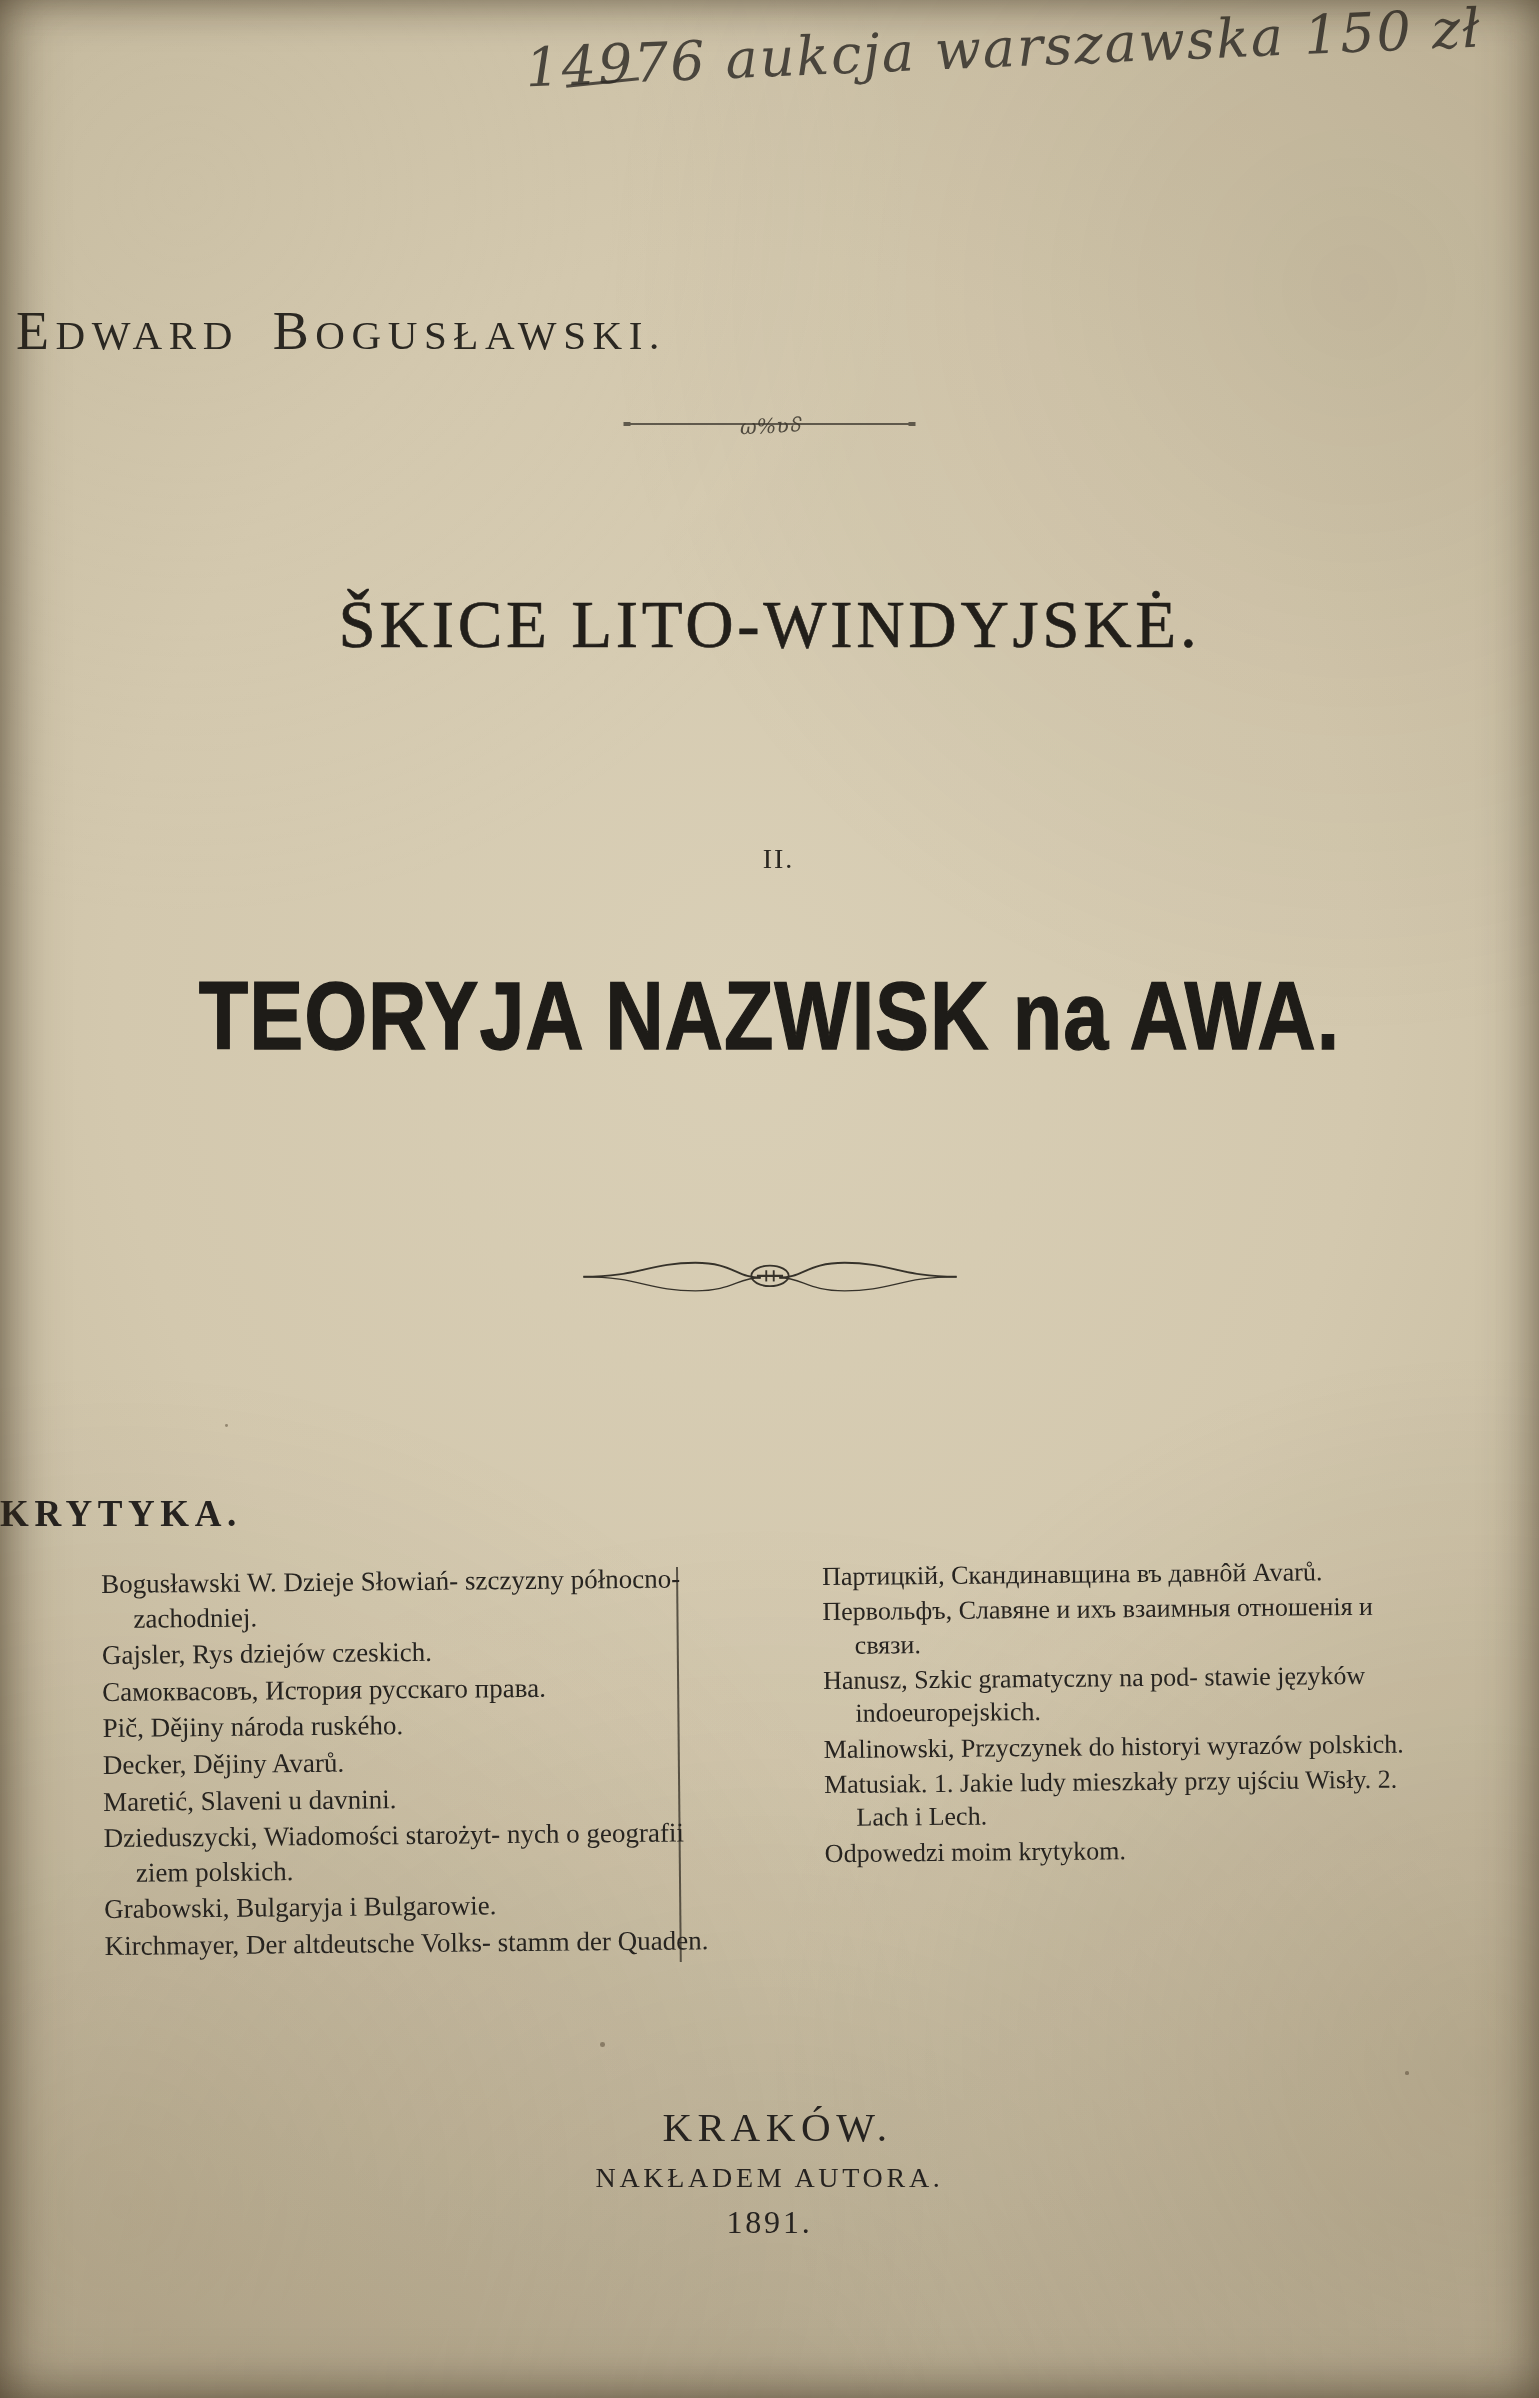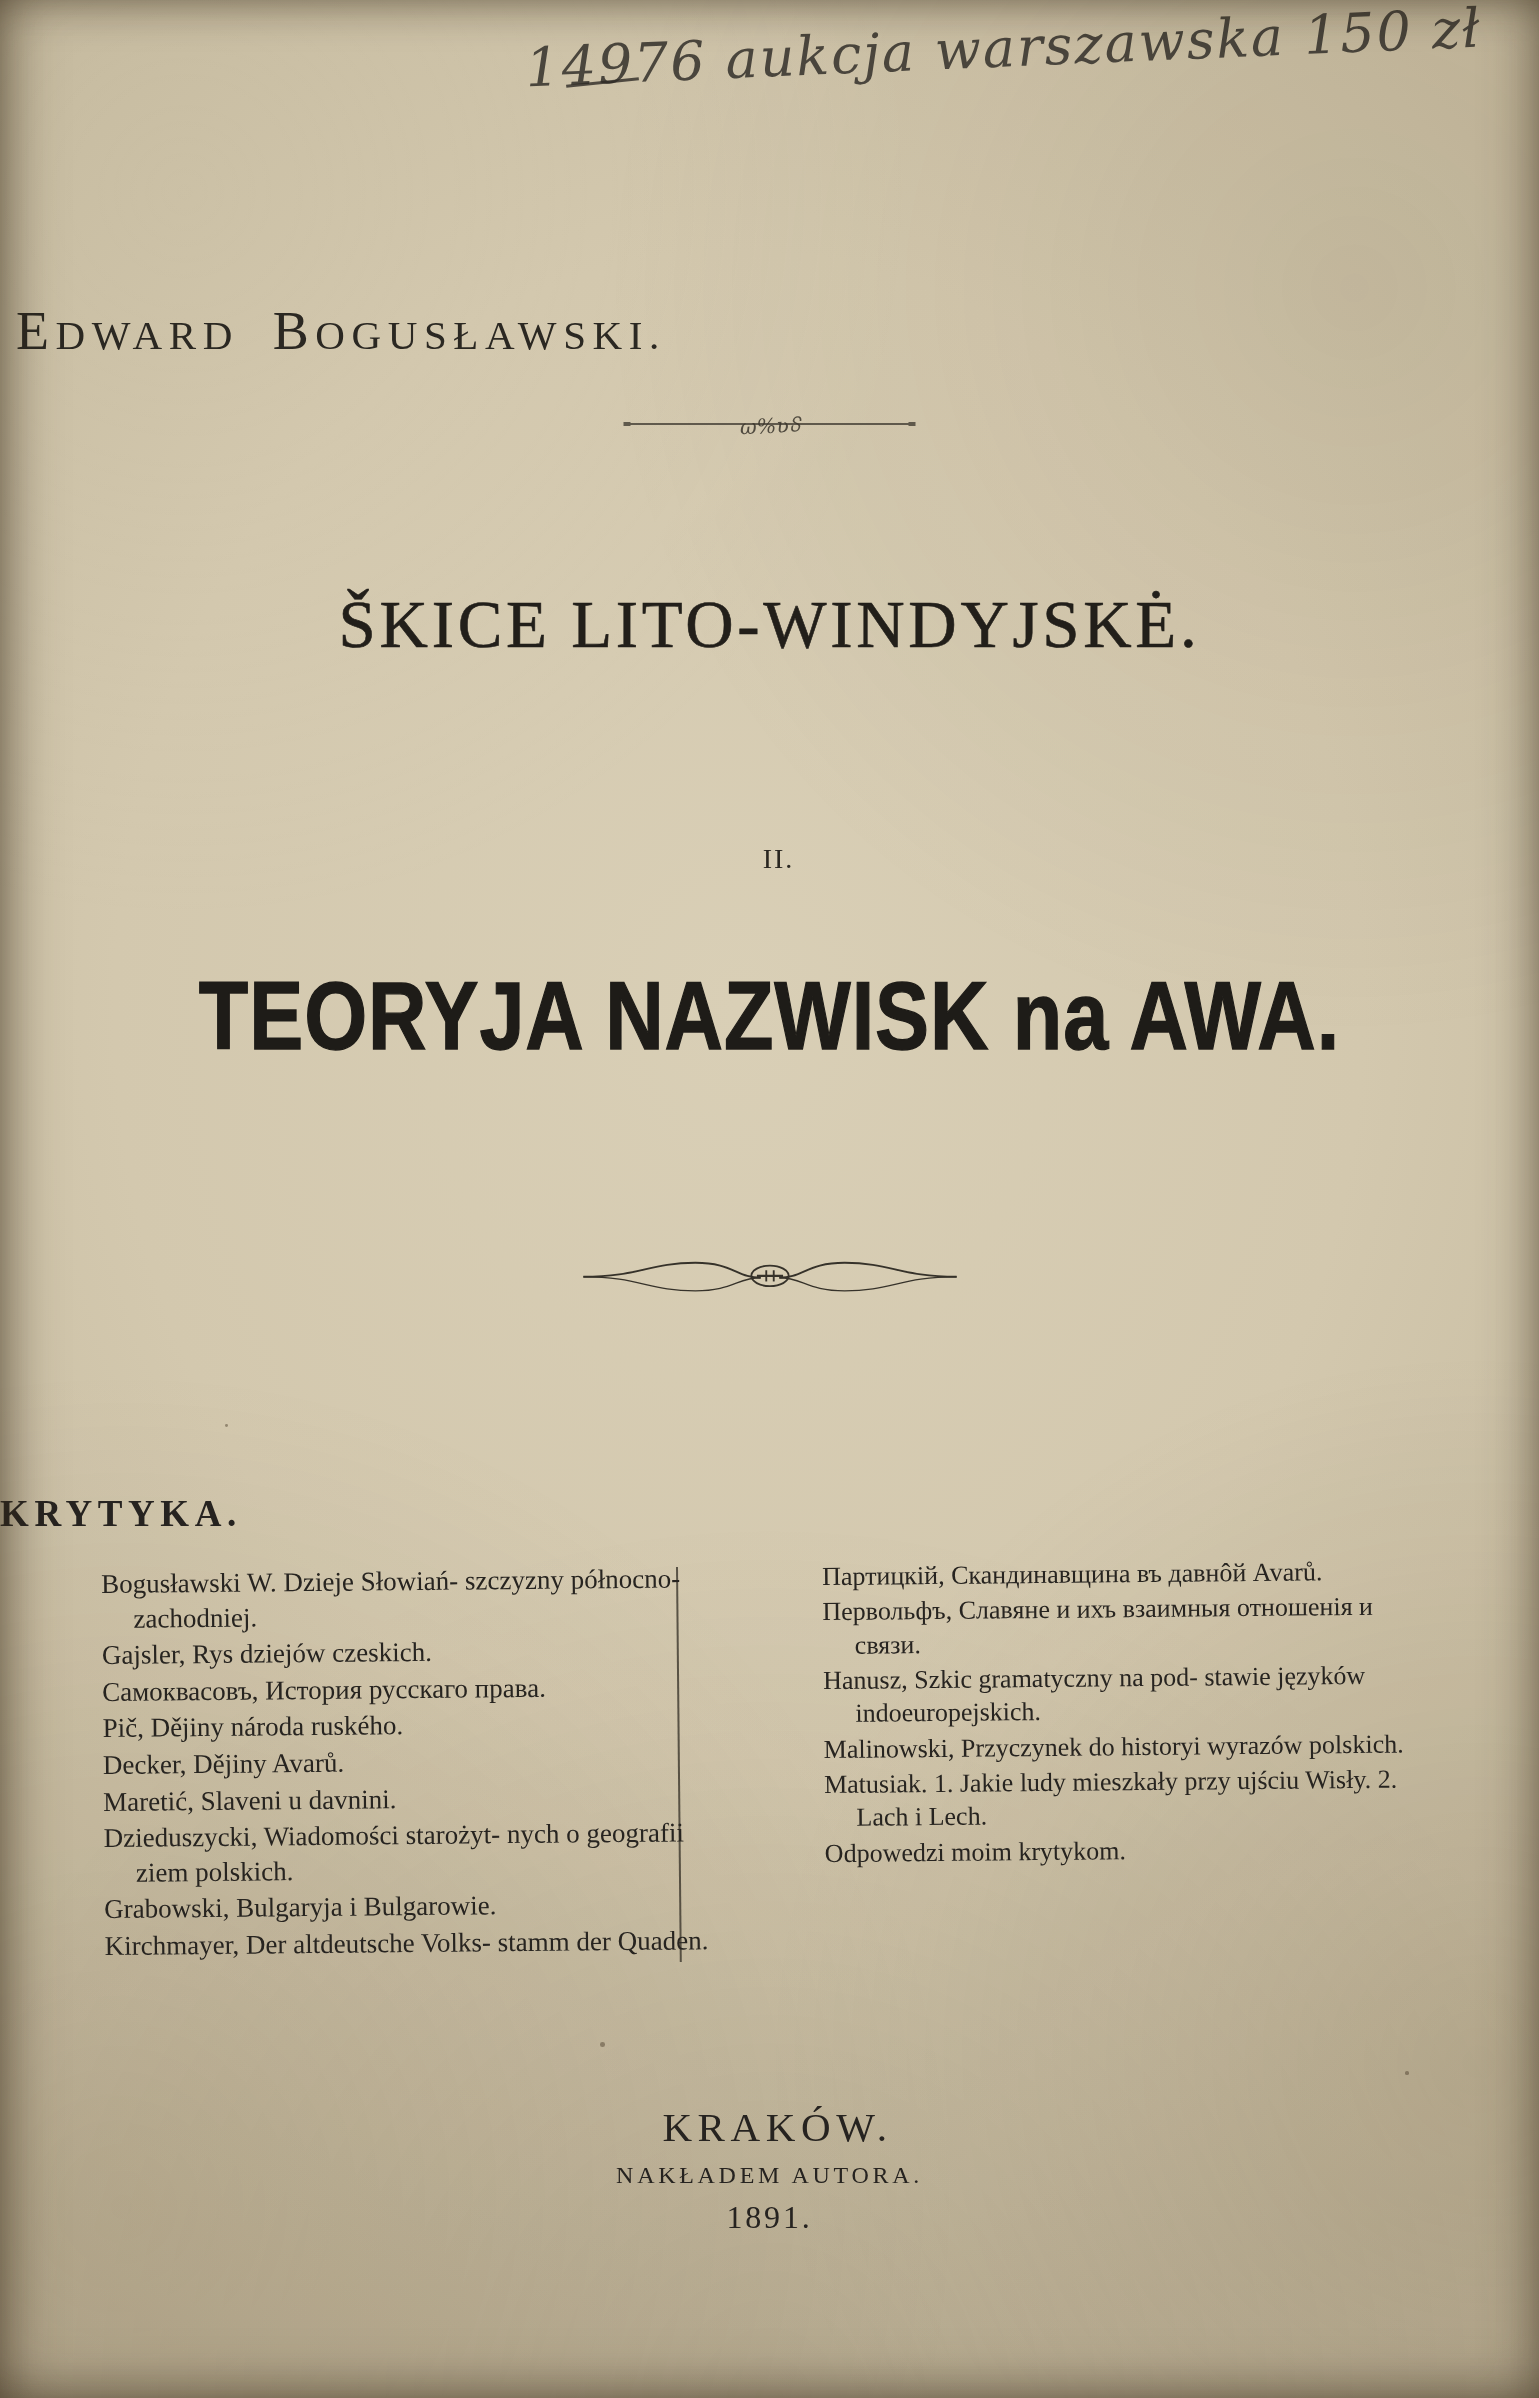--- a/index.html
+++ b/index.html
@@ -239,21 +239,21 @@
     color: #262320;
     font-family: "Liberation Serif", serif;
   }
   .imprint .city {
     font-size: 41px;
     letter-spacing: 5.6px;
     margin-bottom: 11.2px;
     padding-left: 16px;
   }
   .imprint .publisher {
-    font-size: 24px;
+    font-size: 28px;
     letter-spacing: 3.7px;
     margin-bottom: 9.4px;
   }
   .imprint .year {
     font-size: 32px;
     letter-spacing: 2.8px;
   }
 </style>
 </head>
 <body>

